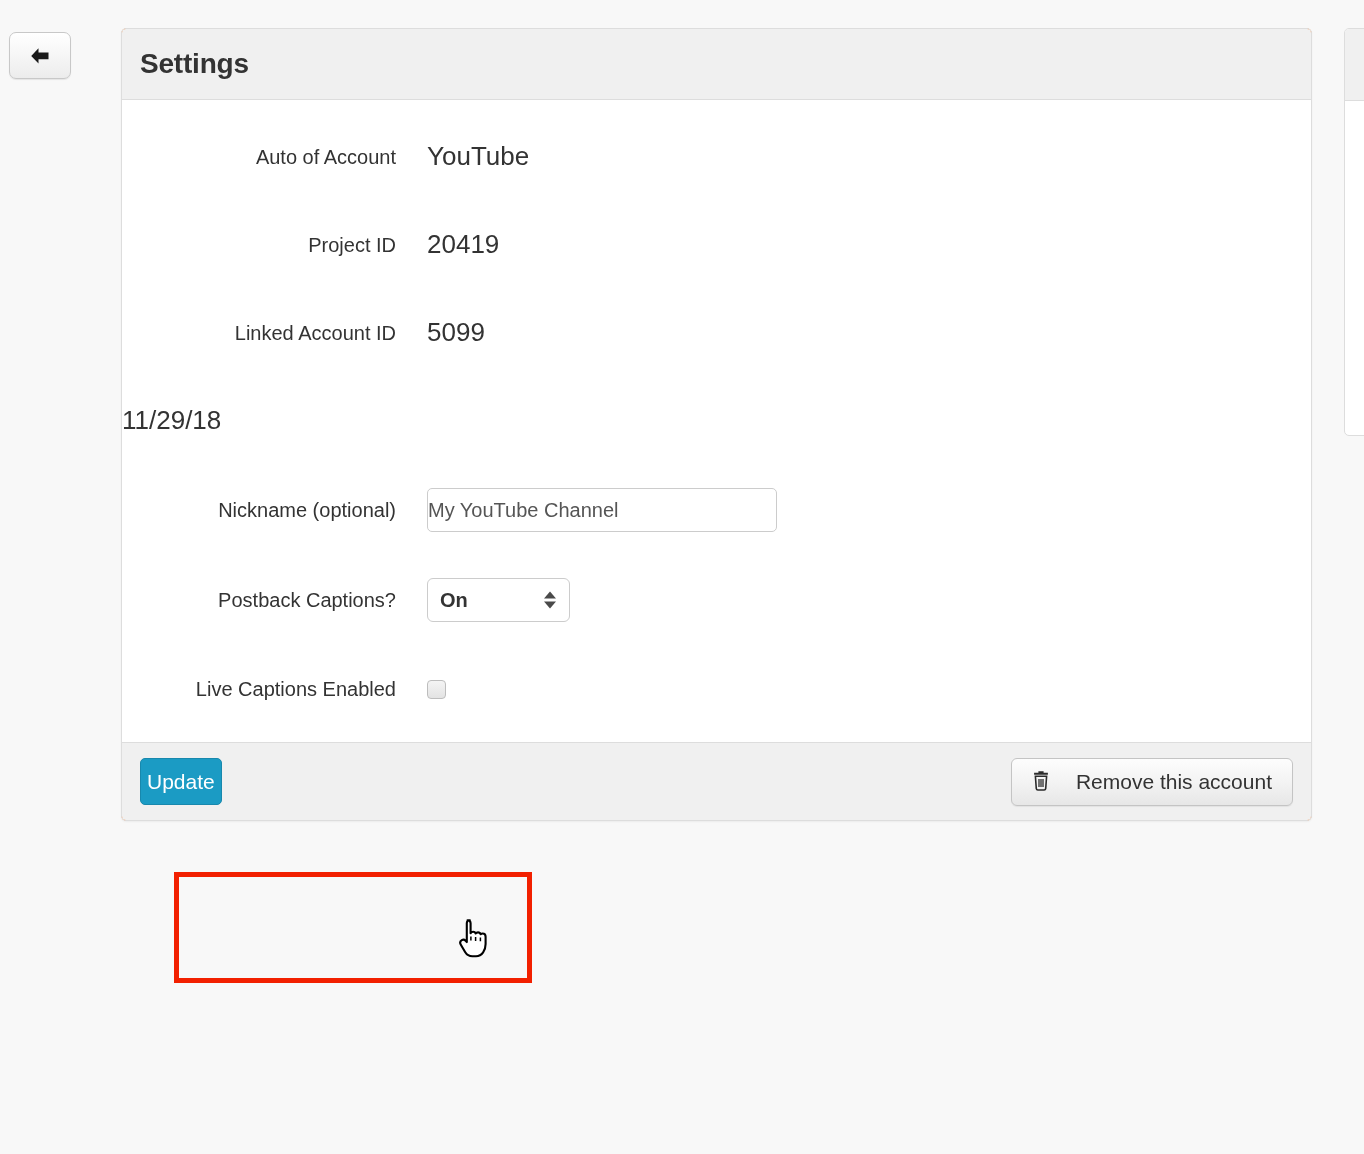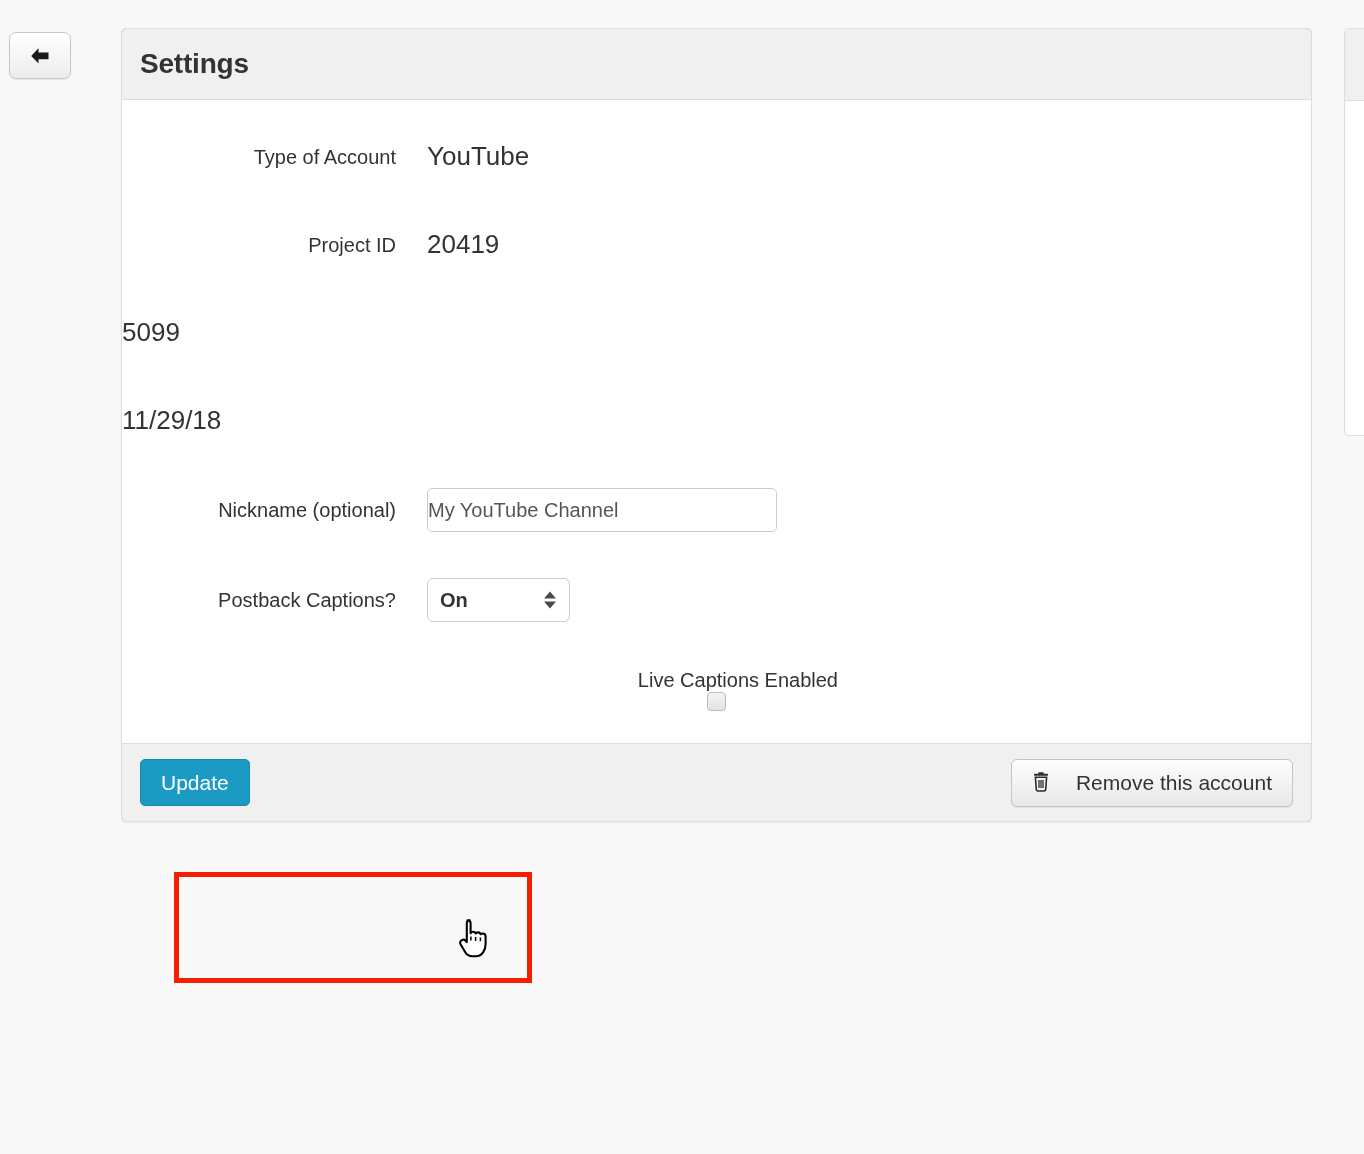--- a/index.html
+++ b/index.html
@@ -179,21 +179,21 @@
   }
 
   
   .btn-update {
     background: #1b9bc4;
     border: 1px solid #1888ad;
     border-radius: 5px;
     color: #ffffff;
     font-family: "Liberation Sans", sans-serif;
     font-size: 21px;
-    padding: 12px 20px;
+    padding: 12px 6px;
     cursor: pointer;
     line-height: 1;
   }
   .btn-remove {
     margin-left: auto;
     background: linear-gradient(to bottom, #fdfdfd 0%, #f3f3f3 50%, #e7e7e7 100%);
     border: 1px solid #c4c4c4;
     border-radius: 6px;
     color: #333333;
     font-family: "Liberation Sans", sans-serif;
@@ -265,30 +265,31 @@
 
 <div class="card">
 
   <div class="card-header">
     <div class="card-title">Settings</div>
   </div>
 
   <div class="card-body">
 
     <div class="form-row">
-      <div class="row-label">Type of Account</div>
+      <div class="row-label">Auto of Account</div>
       <div class="row-value">YouTube</div>
     </div>
 
     <div class="form-row">
       <div class="row-label">Project ID</div>
       <div class="row-value">20419</div>
     </div>
 
     <div class="form-row">
+      <div class="row-label">Linked Account ID</div>
       <div class="row-value">5099</div>
     </div>
 
     <div class="form-row">
       <div class="row-value">11/29/18</div>
     </div>
 
     <div class="form-row">
       <div class="row-label">Nickname (optional)</div>
       <input class="text-input" type="text" value="My YouTube Channel" style="">
@@ -300,21 +301,21 @@
         <div class="select-box">On</div>
         <span class="select-arrows">
           <span class="tri-up"></span>
             <span class="tri-down"></span>
         </span>
       </div>
     </div>
 
 
 
-    <div class="form-row" style="margin-bottom:8px;flex-direction:column;">
+    <div class="form-row" style="margin-bottom:8px;">
       <div class="row-label">Live Captions Enabled</div>
       <div class="checkbox"></div>
     </div>
 
   </div>
 
   <div class="card-footer">
     <button class="btn-update">Update</button>
     <button class="btn-remove">
       <span>

